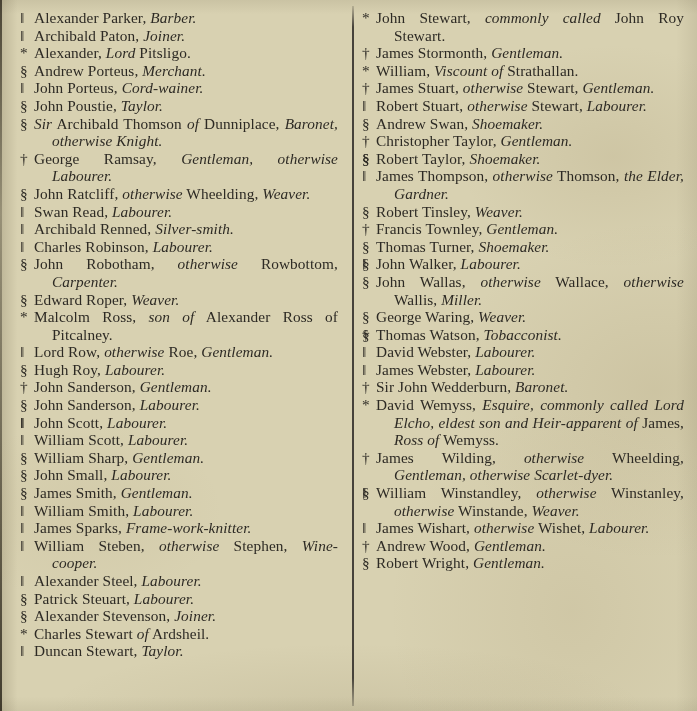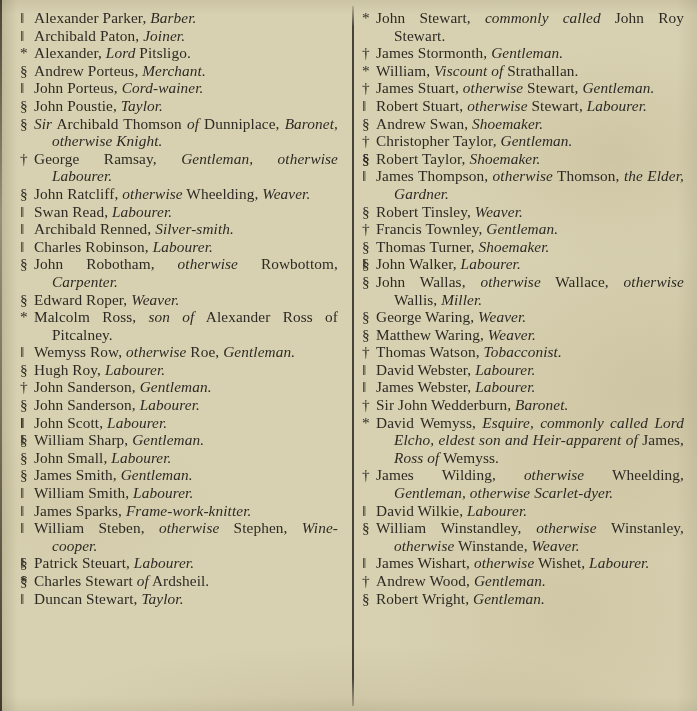--- a/index.html
+++ b/index.html
@@ -72,36 +72,36 @@
     <div class="entry"><span class="marker">§</span><span class="entry-text"><span>John Poustie, </span><i>Taylor.</i></span></div>
     <div class="entry"><span class="marker">§</span><span class="entry-text"><i>Sir</i><span> Archibald Thomson </span><i>of</i><span> Dunniplace, </span><i>Baronet, otherwise Knight.</i></span></div>
     <div class="entry"><span class="marker">†</span><span class="entry-text"><span>George Ramsay, </span><i>Gentleman, otherwise Labourer.</i></span></div>
     <div class="entry"><span class="marker">§</span><span class="entry-text"><span>John Ratcliff, </span><i>otherwise</i><span> Wheelding, </span><i>Weaver.</i></span></div>
     <div class="entry"><span class="marker">‖</span><span class="entry-text"><span>Swan Read, </span><i>Labourer.</i></span></div>
     <div class="entry"><span class="marker">‖</span><span class="entry-text"><span>Archibald Renned, </span><i>Silver-smith.</i></span></div>
     <div class="entry"><span class="marker">‖</span><span class="entry-text"><span>Charles Robinson, </span><i>Labourer.</i></span></div>
     <div class="entry"><span class="marker">§</span><span class="entry-text"><span>John Robotham, </span><i>otherwise</i><span> Rowbottom, </span><i>Carpenter.</i></span></div>
     <div class="entry"><span class="marker">§</span><span class="entry-text"><span>Edward Roper, </span><i>Weaver.</i></span></div>
     <div class="entry"><span class="marker">*</span><span class="entry-text"><span>Malcolm Ross, </span><i>son of</i><span> Alexander Ross of Pitcalney.</span></span></div>
-    <div class="entry"><span class="marker">‖</span><span class="entry-text"><span>Wemyss Row, </span><i>otherwise</i><span> Roe, </span><i>Gentleman.</i></span></div>
+    <div class="entry"><span class="marker">‖</span><span class="entry-text"><span>Lord Row, </span><i>otherwise</i><span> Roe, </span><i>Gentleman.</i></span></div>
     <div class="entry"><span class="marker">§</span><span class="entry-text"><span>Hugh Roy, </span><i>Labourer.</i></span></div>
     <div class="entry"><span class="marker">†</span><span class="entry-text"><span>John Sanderson, </span><i>Gentleman.</i></span></div>
     <div class="entry"><span class="marker">§</span><span class="entry-text"><span>John Sanderson, </span><i>Labourer.</i></span></div>
     <div class="entry"><span class="marker">‖</span></div>
     <div class="entry"><span class="marker">‖</span><span class="entry-text"><span>John Scott, </span><i>Labourer.</i></span></div>
-    <div class="entry"><span class="marker">‖</span></div>
+    <div class="entry"><span class="marker">‖</span><span class="entry-text"><span>William Scott, </span><i>Labourer.</i></span></div>
     <div class="entry"><span class="marker">§</span><span class="entry-text"><span>William Sharp, </span><i>Gentleman.</i></span></div>
     <div class="entry"><span class="marker">§</span><span class="entry-text"><span>John Small, </span><i>Labourer.</i></span></div>
     <div class="entry"><span class="marker">§</span><span class="entry-text"><span>James Smith, </span><i>Gentleman.</i></span></div>
     <div class="entry"><span class="marker">‖</span><span class="entry-text"><span>William Smith, </span><i>Labourer.</i></span></div>
     <div class="entry"><span class="marker">‖</span><span class="entry-text"><span>James Sparks, </span><i>Frame-work-knitter.</i></span></div>
     <div class="entry"><span class="marker">‖</span><span class="entry-text"><span>William Steben, </span><i>otherwise</i><span> Stephen, </span><i>Wine-cooper.</i></span></div>
-    <div class="entry"><span class="marker">‖</span></div>
+    <div class="entry"><span class="marker">‖</span><span class="entry-text"><span>Alexander Steel, </span><i>Labourer.</i></span></div>
     <div class="entry"><span class="marker">§</span><span class="entry-text"><span>Patrick Steuart, </span><i>Labourer.</i></span></div>
-    <div class="entry"><span class="marker">§</span></div>
+    <div class="entry"><span class="marker">§</span><span class="entry-text"><span>Alexander Stevenson, </span><i>Joiner.</i></span></div>
     <div class="entry"><span class="marker">*</span><span class="entry-text"><span>Charles Stewart </span><i>of</i><span> Ardsheil.</span></span></div>
     <div class="entry"><span class="marker">‖</span><span class="entry-text"><span>Duncan Stewart, </span><i>Taylor.</i></span></div>
   </div>
 <div class="text-column col-right">
     <div class="entry"><span class="marker">*</span><span class="entry-text"><span>John Stewart, </span><i>commonly called</i><span> John Roy Stewart.</span></span></div>
     <div class="entry"><span class="marker">†</span><span class="entry-text"><span>James Stormonth, </span><i>Gentleman.</i></span></div>
     <div class="entry"><span class="marker">*</span><span class="entry-text"><span>William, </span><i>Viscount of</i><span> Strathallan.</span></span></div>
     <div class="entry"><span class="marker">†</span><span class="entry-text"><span>James Stuart, </span><i>otherwise</i><span> Stewart, </span><i>Gentleman.</i></span></div>
     <div class="entry"><span class="marker">‖</span><span class="entry-text"><span>Robert Stuart, </span><i>otherwise</i><span> Stewart, </span><i>Labourer.</i></span></div>
     <div class="entry"><span class="marker">§</span><span class="entry-text"><span>Andrew Swan, </span><i>Shoemaker.</i></span></div>
@@ -109,25 +109,25 @@
     <div class="entry"><span class="marker">§</span></div>
     <div class="entry"><span class="marker">§</span><span class="entry-text"><span>Robert Taylor, </span><i>Shoemaker.</i></span></div>
     <div class="entry"><span class="marker">‖</span><span class="entry-text"><span>James Thompson, </span><i>otherwise</i><span> Thomson, </span><i>the Elder, Gardner.</i></span></div>
     <div class="entry"><span class="marker">§</span><span class="entry-text"><span>Robert Tinsley, </span><i>Weaver.</i></span></div>
     <div class="entry"><span class="marker">†</span><span class="entry-text"><span>Francis Townley, </span><i>Gentleman.</i></span></div>
     <div class="entry"><span class="marker">§</span><span class="entry-text"><span>Thomas Turner, </span><i>Shoemaker.</i></span></div>
     <div class="entry"><span class="marker">§</span></div>
     <div class="entry"><span class="marker">‖</span><span class="entry-text"><span>John Walker, </span><i>Labourer.</i></span></div>
     <div class="entry"><span class="marker">§</span><span class="entry-text"><span>John Wallas, </span><i>otherwise</i><span> Wallace, </span><i>otherwise</i><span> Wallis, </span><i>Miller.</i></span></div>
     <div class="entry"><span class="marker">§</span><span class="entry-text"><span>George Waring, </span><i>Weaver.</i></span></div>
-    <div class="entry"><span class="marker">§</span><span class="entry-text"><span>Matthew Waring, </span><i>Weaver.</i></span></div>
+    <div class="entry"><span class="marker">§</span></div>
     <div class="entry"><span class="marker">†</span><span class="entry-text"><span>Thomas Watson, </span><i>Tobacconist.</i></span></div>
     <div class="entry"><span class="marker">‖</span><span class="entry-text"><span>David Webster, </span><i>Labourer.</i></span></div>
     <div class="entry"><span class="marker">‖</span><span class="entry-text"><span>James Webster, </span><i>Labourer.</i></span></div>
     <div class="entry"><span class="marker">†</span><span class="entry-text"><span>Sir John Wedderburn, </span><i>Baronet.</i></span></div>
     <div class="entry"><span class="marker">*</span><span class="entry-text"><span>David Wemyss, </span><i>Esquire, commonly called Lord Elcho, eldest son and Heir-apparent of</i><span> James, </span><i>Ross of</i><span> Wemyss.</span></span></div>
     <div class="entry"><span class="marker">†</span><span class="entry-text"><span>James Wilding, </span><i>otherwise</i><span> Wheelding, </span><i>Gentleman, otherwise Scarlet-dyer.</i></span></div>
-    <div class="entry"><span class="marker">‖</span><span class="entry-text"><span>David Wilkie, </span><i>Labourer.</i></span></div>
+    <div class="entry"><span class="marker">‖</span></div>
     <div class="entry"><span class="marker">§</span><span class="entry-text"><span>William Winstandley, </span><i>otherwise</i><span> Winstanley, </span><i>otherwise</i><span> Winstande, </span><i>Weaver.</i></span></div>
     <div class="entry"><span class="marker">‖</span><span class="entry-text"><span>James Wishart, </span><i>otherwise</i><span> Wishet, </span><i>Labourer.</i></span></div>
     <div class="entry"><span class="marker">†</span><span class="entry-text"><span>Andrew Wood, </span><i>Gentleman.</i></span></div>
     <div class="entry"><span class="marker">§</span><span class="entry-text"><span>Robert Wright, </span><i>Gentleman.</i></span></div>
   </div>
 
 </body></html>

